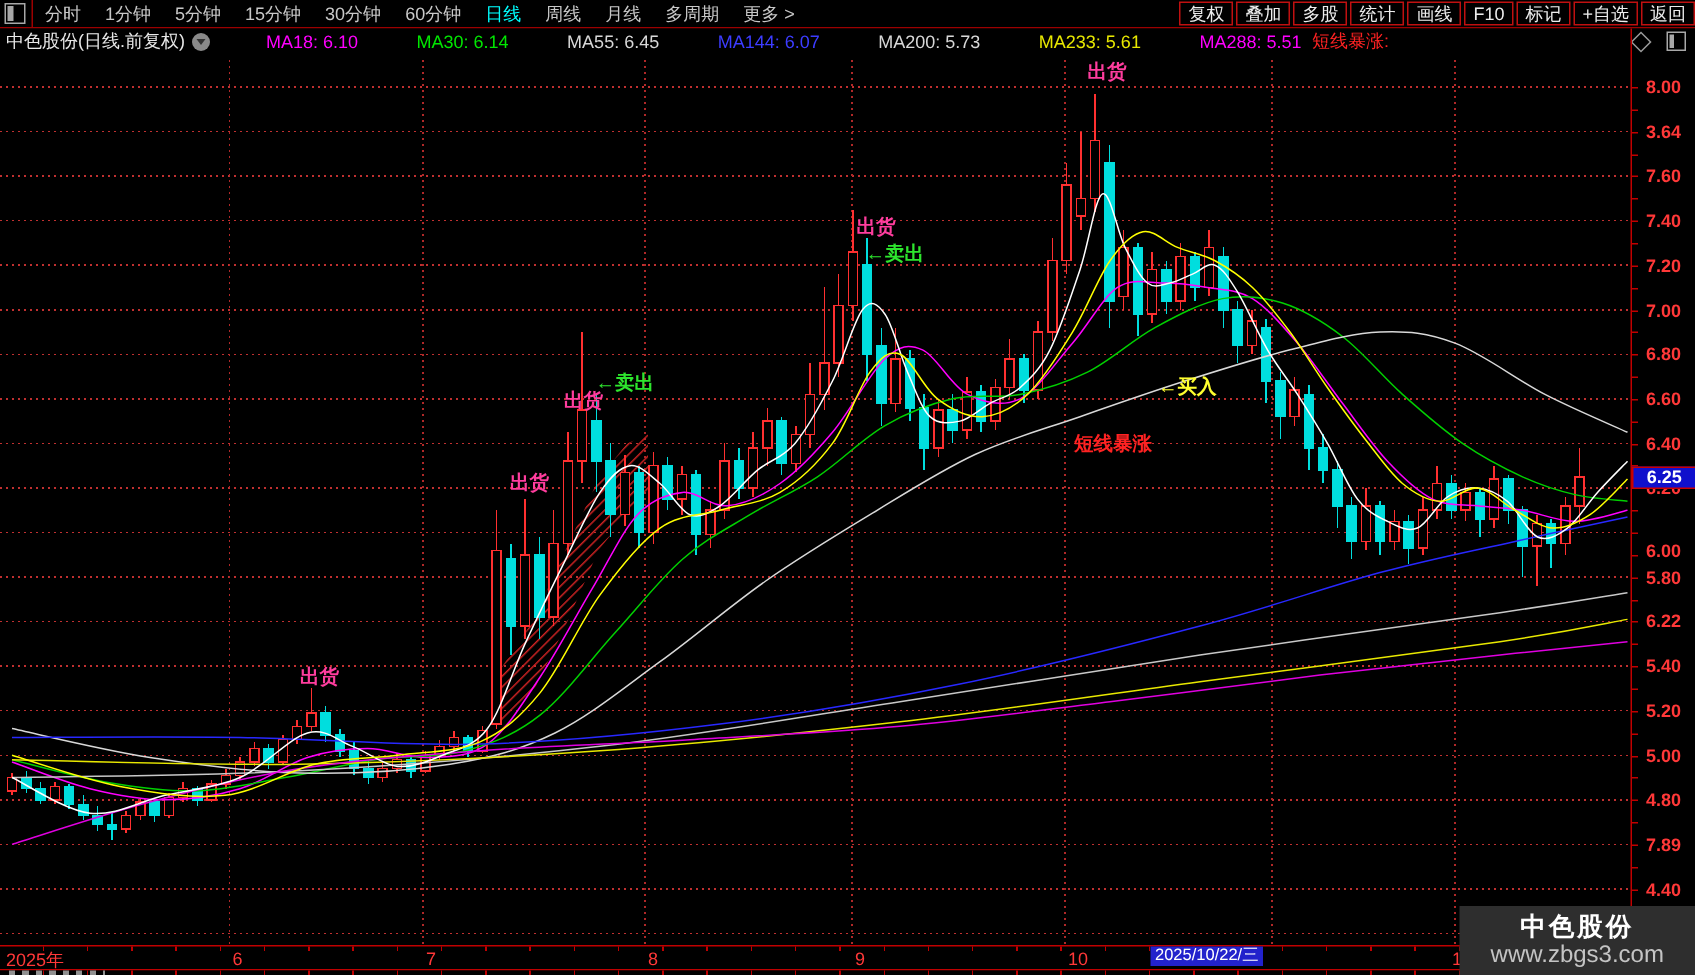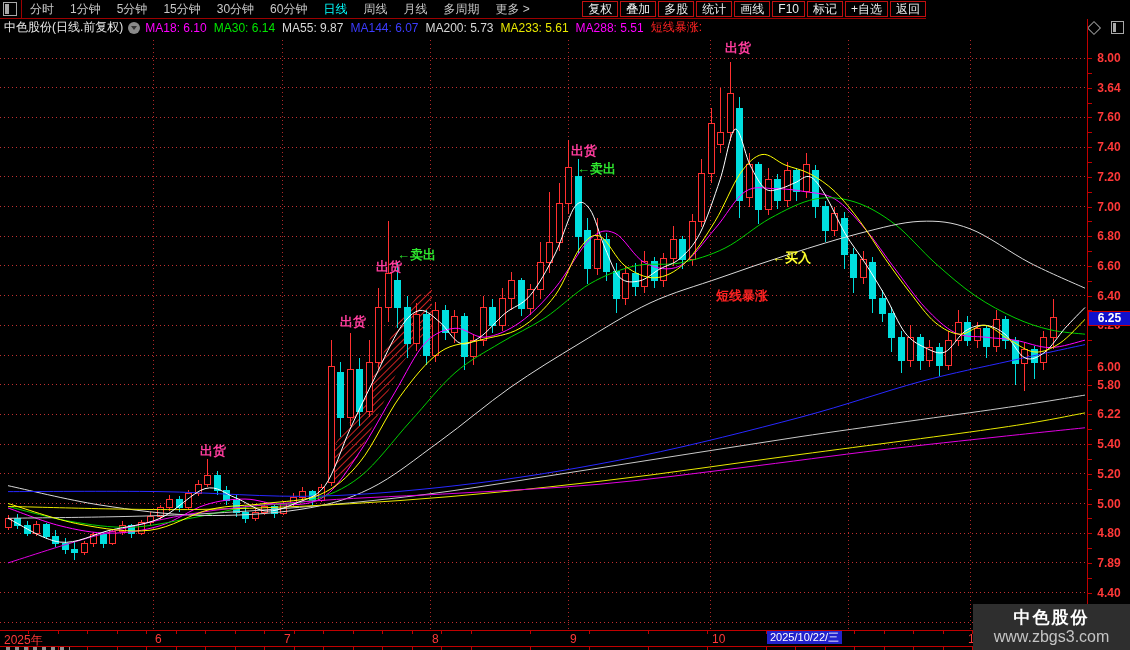--- a/index.html
+++ b/index.html
@@ -1,37 +1,37 @@
 <!DOCTYPE html>
 <html><head>
 <meta charset="utf-8">
 <style>
   html,body{margin:0;padding:0;background:#000;}
   body{width:1130px;height:650px;overflow:hidden;position:relative;
        font-family:"Liberation Sans","DejaVu Sans",sans-serif;}
-  .row1{position:absolute;left:0;top:0;width:926px;height:18px;background:#000;
+  .row1{position:absolute;left:0;top:0;width:1130px;height:18px;background:#000;
         border-bottom:1px solid #9c0000;display:flex;align-items:center;z-index:6;}
   .winicon{width:12px;height:12px;border:1px solid #a8a8a8;display:inline-block;
            margin:0 4px 0 3px;position:relative;flex:0 0 auto;}
   .winicon .winfill{position:absolute;left:1px;top:1px;width:4px;height:10px;background:#a8a8a8;}
   .vsep{width:1px;height:18px;background:#9c0000;flex:0 0 auto;}
   .periods{display:flex;align-items:center;height:18px;}
   .period{color:#c8c8c8;font-size:12px;padding:0 8px;cursor:default;white-space:nowrap;}
   .period.active{color:#00ffff;}
   .actions{margin-left:auto;display:flex;align-items:center;height:18px;}
   .act-btn{border:1px solid #c01010;color:#ededed;font-size:12px;height:14px;line-height:14px;
            padding:0 5px;margin-left:2px;white-space:nowrap;}
   .row2{position:absolute;left:0;top:19px;width:1130px;height:17px;background:#000;
         display:flex;align-items:center;z-index:6;font-size:12px;}
   .stock{color:#e8e8e8;margin-left:4px;white-space:nowrap;}
   .ddicon{width:12px;height:12px;border-radius:50%;background:#8a8a8a;margin:0 5px;position:relative;flex:0 0 auto;}
   .ddicon:after{content:"";position:absolute;left:3px;top:4px;border-left:3px solid transparent;
         border-right:3px solid transparent;border-top:4px solid #333;}
   .mas{display:flex;align-items:center;white-space:nowrap;}
-  .ma-item{margin-right:7px;}
+  .ma-item{margin-right:7px;margin-left:32px;}
   .indlbl{white-space:nowrap;}
   .spacer{flex:1;}
   .diamond{width:8px;height:8px;border:1px solid #9a9a9a;transform:rotate(45deg);margin-right:12px;flex:0 0 auto;}
   .winicon2{width:11px;height:11px;border:1px solid #a8a8a8;position:relative;margin-right:6px;flex:0 0 auto;}
   .winicon2 .winfill{position:absolute;left:1px;top:1px;width:3px;height:9px;background:#a8a8a8;}
   #chart{position:absolute;left:0;top:0;z-index:1;}
   .paxis{position:absolute;left:1087px;top:36px;width:43px;height:595px;background:#000;
          border-left:1px solid #c00000;z-index:2;}
   .p-lbl{position:absolute;left:0;width:42px;text-align:center;color:#ff3838;
          font-size:12px;font-weight:bold;}
@@ -372,21 +372,21 @@
         <span class="act-btn">返回</span>
       </div>
   </div>
 
   <div class="row2">
     <span class="stock">中色股份(日线.前复权)</span>
     <span class="ddicon"></span>
     <div class="mas" id="mas">
         <span class="ma-item" style="color: rgb(255, 0, 255);">MA18: 6.10</span>
         <span class="ma-item" style="color: rgb(0, 230, 0);">MA30: 6.14</span>
-        <span class="ma-item" style="color: rgb(216, 216, 216);">MA55: 9.87</span>
+        <span class="ma-item" style="color: rgb(216, 216, 216);">MA55: 6.45</span>
         <span class="ma-item" style="color: rgb(60, 60, 255);">MA144: 6.07</span>
         <span class="ma-item" style="color: rgb(216, 216, 216);">MA200: 5.73</span>
         <span class="ma-item" style="color: rgb(232, 232, 0);">MA233: 5.61</span>
         <span class="ma-item" style="color: rgb(255, 0, 255);">MA288: 5.51</span>
       </div>
     <span class="indlbl" style="color: rgb(255, 34, 34);">短线暴涨:</span>
     <span class="spacer"></span>
     <span class="diamond"></span>
     <span class="winicon2">
         <span class="winfill"></span>

